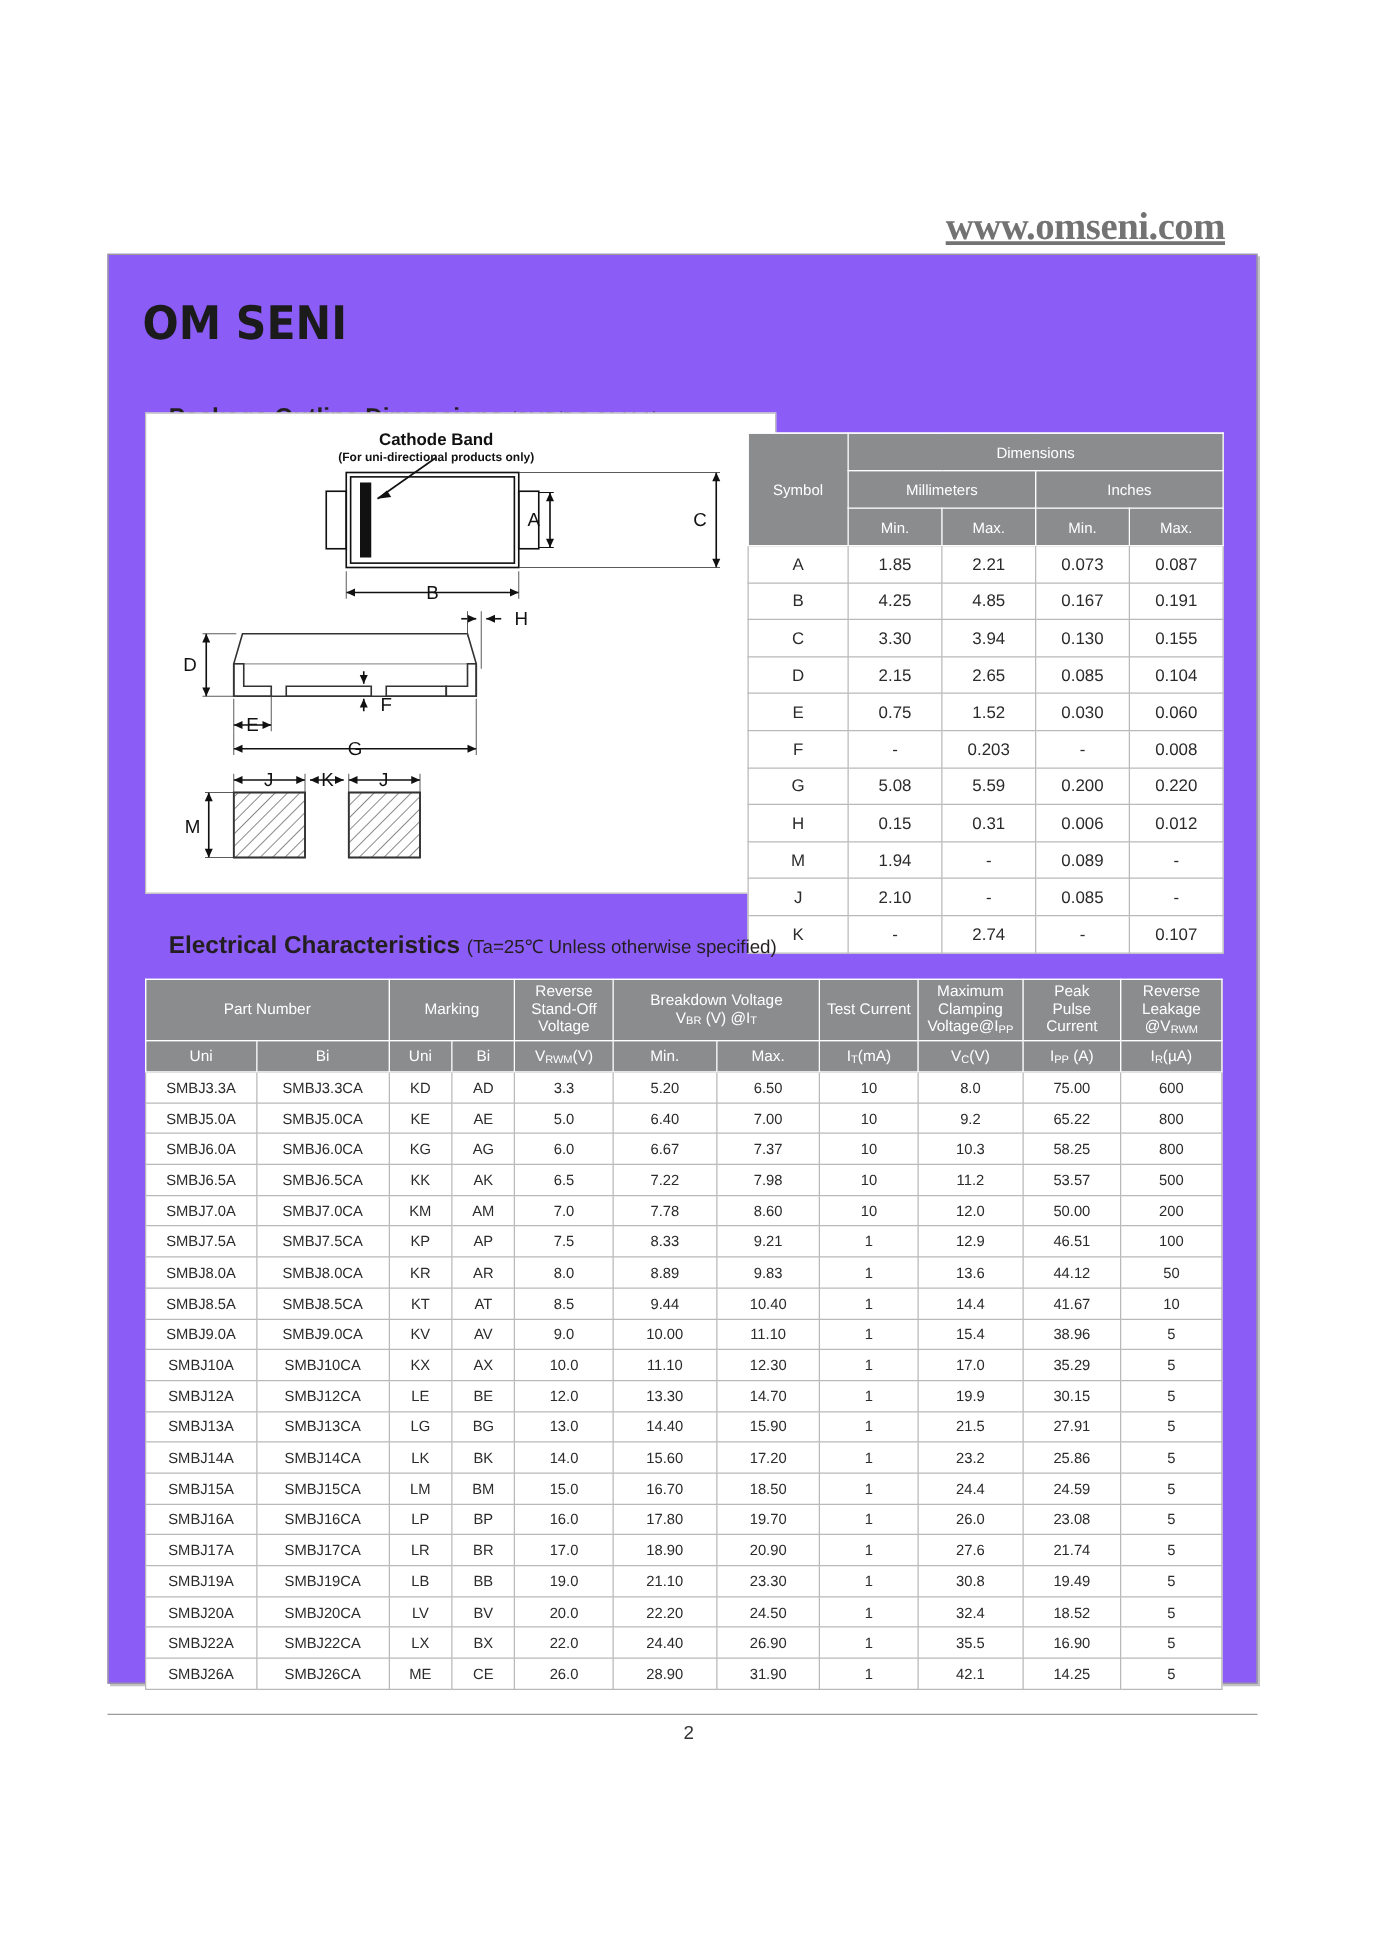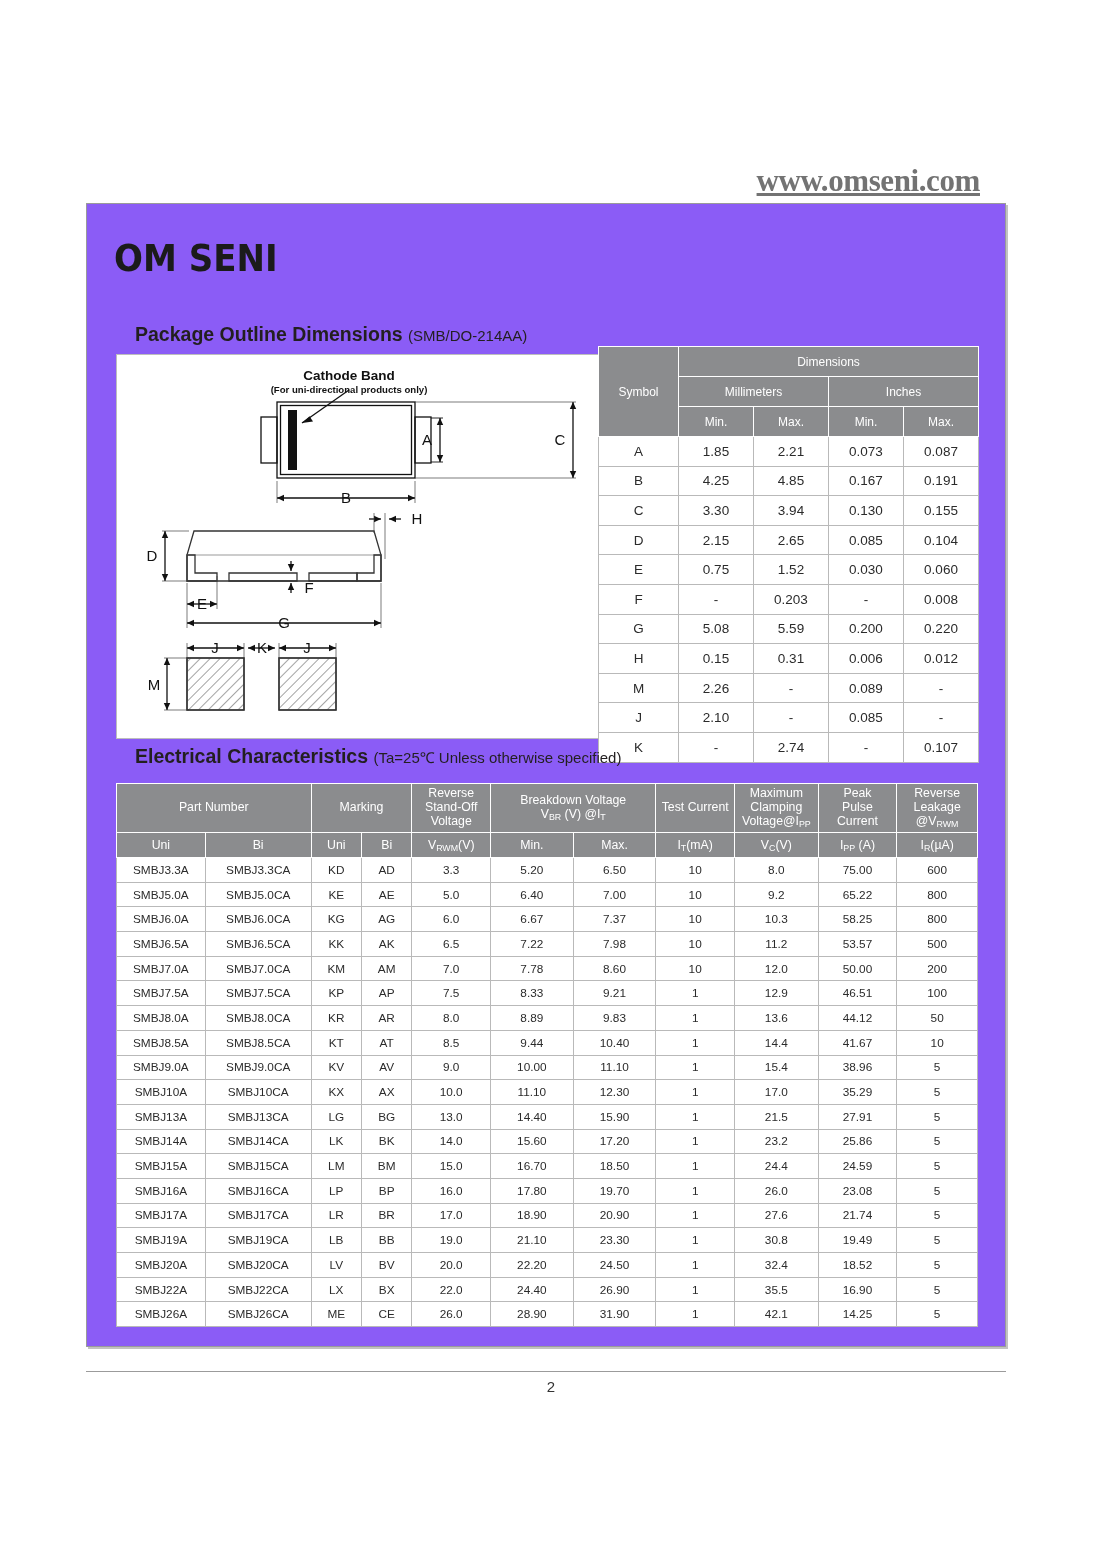--- a/index.html
+++ b/index.html
@@ -66,21 +66,21 @@
     font-weight: 400;
     font-size: 15px;
   }
   #pkg-title { left: 48px; top: 107px; margin-top: 12px; }
   #ec-title  { left: 48px; top: 541px; }
 
   
   .drawing-box {
     position: absolute;
     left: 29px;
-    top: 150px;
+    top: 126px;
     width: 505px;
     height: 385px;
     border: 1px solid #bdbdbd;
     box-sizing: border-box;
     background: #fff;
   }
   .drawing-box svg { display: block; }
 
   
   table.dt {
@@ -367,21 +367,21 @@
         </tr>
         <tr>
           <td>H</td>
           <td>0.15</td>
           <td>0.31</td>
           <td>0.006</td>
           <td>0.012</td>
         </tr>
         <tr>
           <td>M</td>
-          <td>2.26</td>
+          <td>1.94</td>
           <td>-</td>
           <td>0.089</td>
           <td>-</td>
         </tr>
         <tr>
           <td>J</td>
           <td>2.10</td>
           <td>-</td>
           <td>0.085</td>
           <td>-</td>
@@ -584,20 +584,33 @@
           <td>AX</td>
           <td>10.0</td>
           <td>11.10</td>
           <td>12.30</td>
           <td>1</td>
           <td>17.0</td>
           <td>35.29</td>
           <td>5</td>
         </tr>
         <tr>
+          <td>SMBJ12A</td>
+          <td>SMBJ12CA</td>
+          <td>LE</td>
+          <td>BE</td>
+          <td>12.0</td>
+          <td>13.30</td>
+          <td>14.70</td>
+          <td>1</td>
+          <td>19.9</td>
+          <td>30.15</td>
+          <td>5</td>
+        </tr>
+        <tr>
           <td>SMBJ13A</td>
           <td>SMBJ13CA</td>
           <td>LG</td>
           <td>BG</td>
           <td>13.0</td>
           <td>14.40</td>
           <td>15.90</td>
           <td>1</td>
           <td>21.5</td>
           <td>27.91</td>

